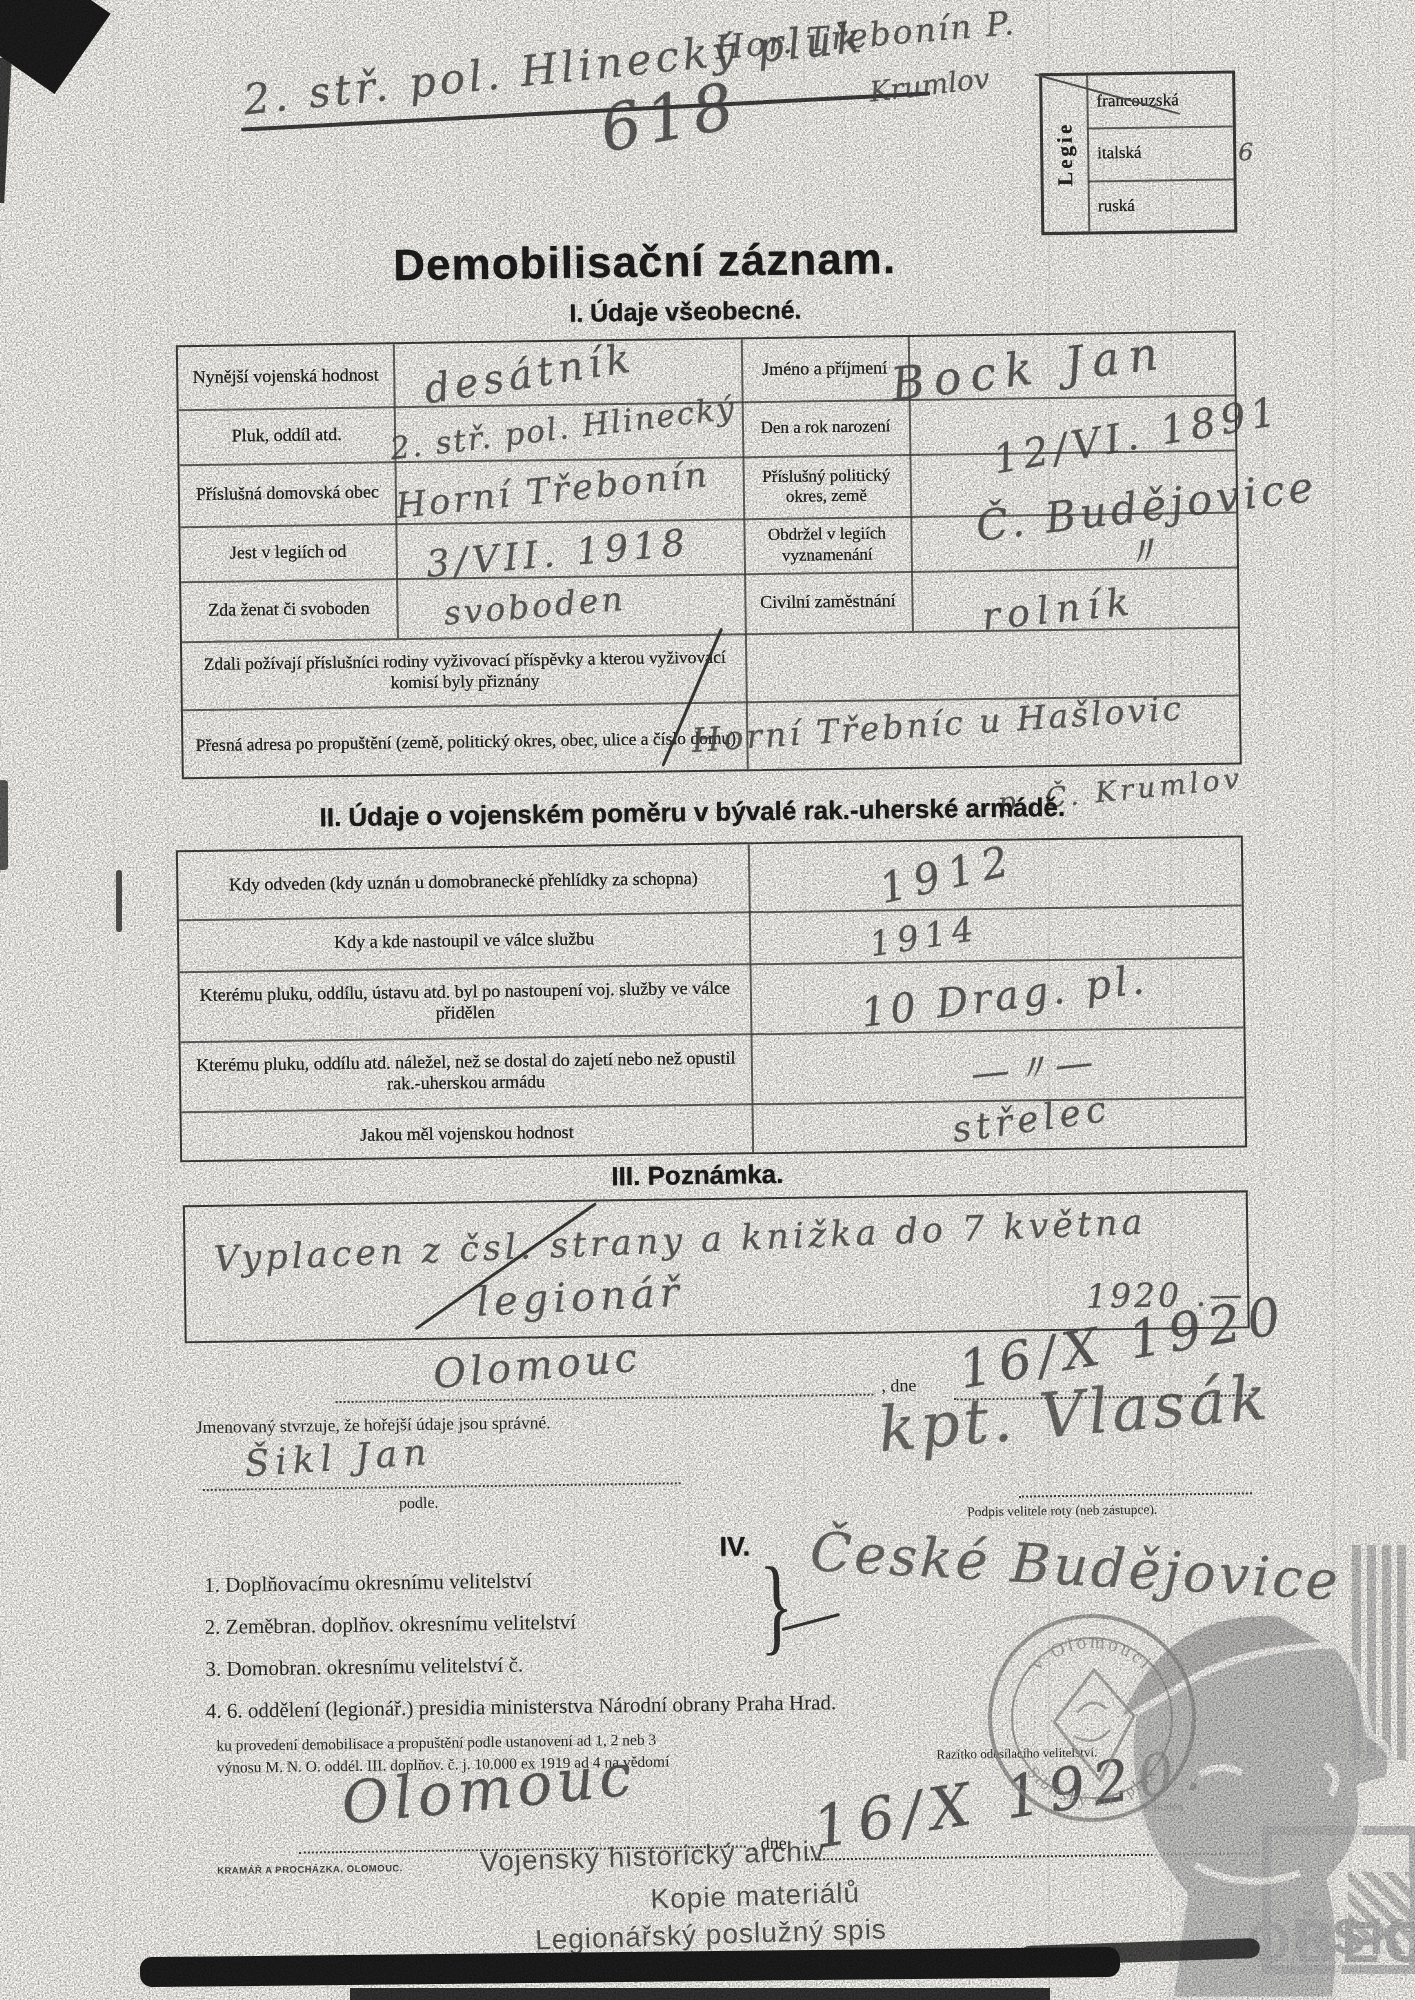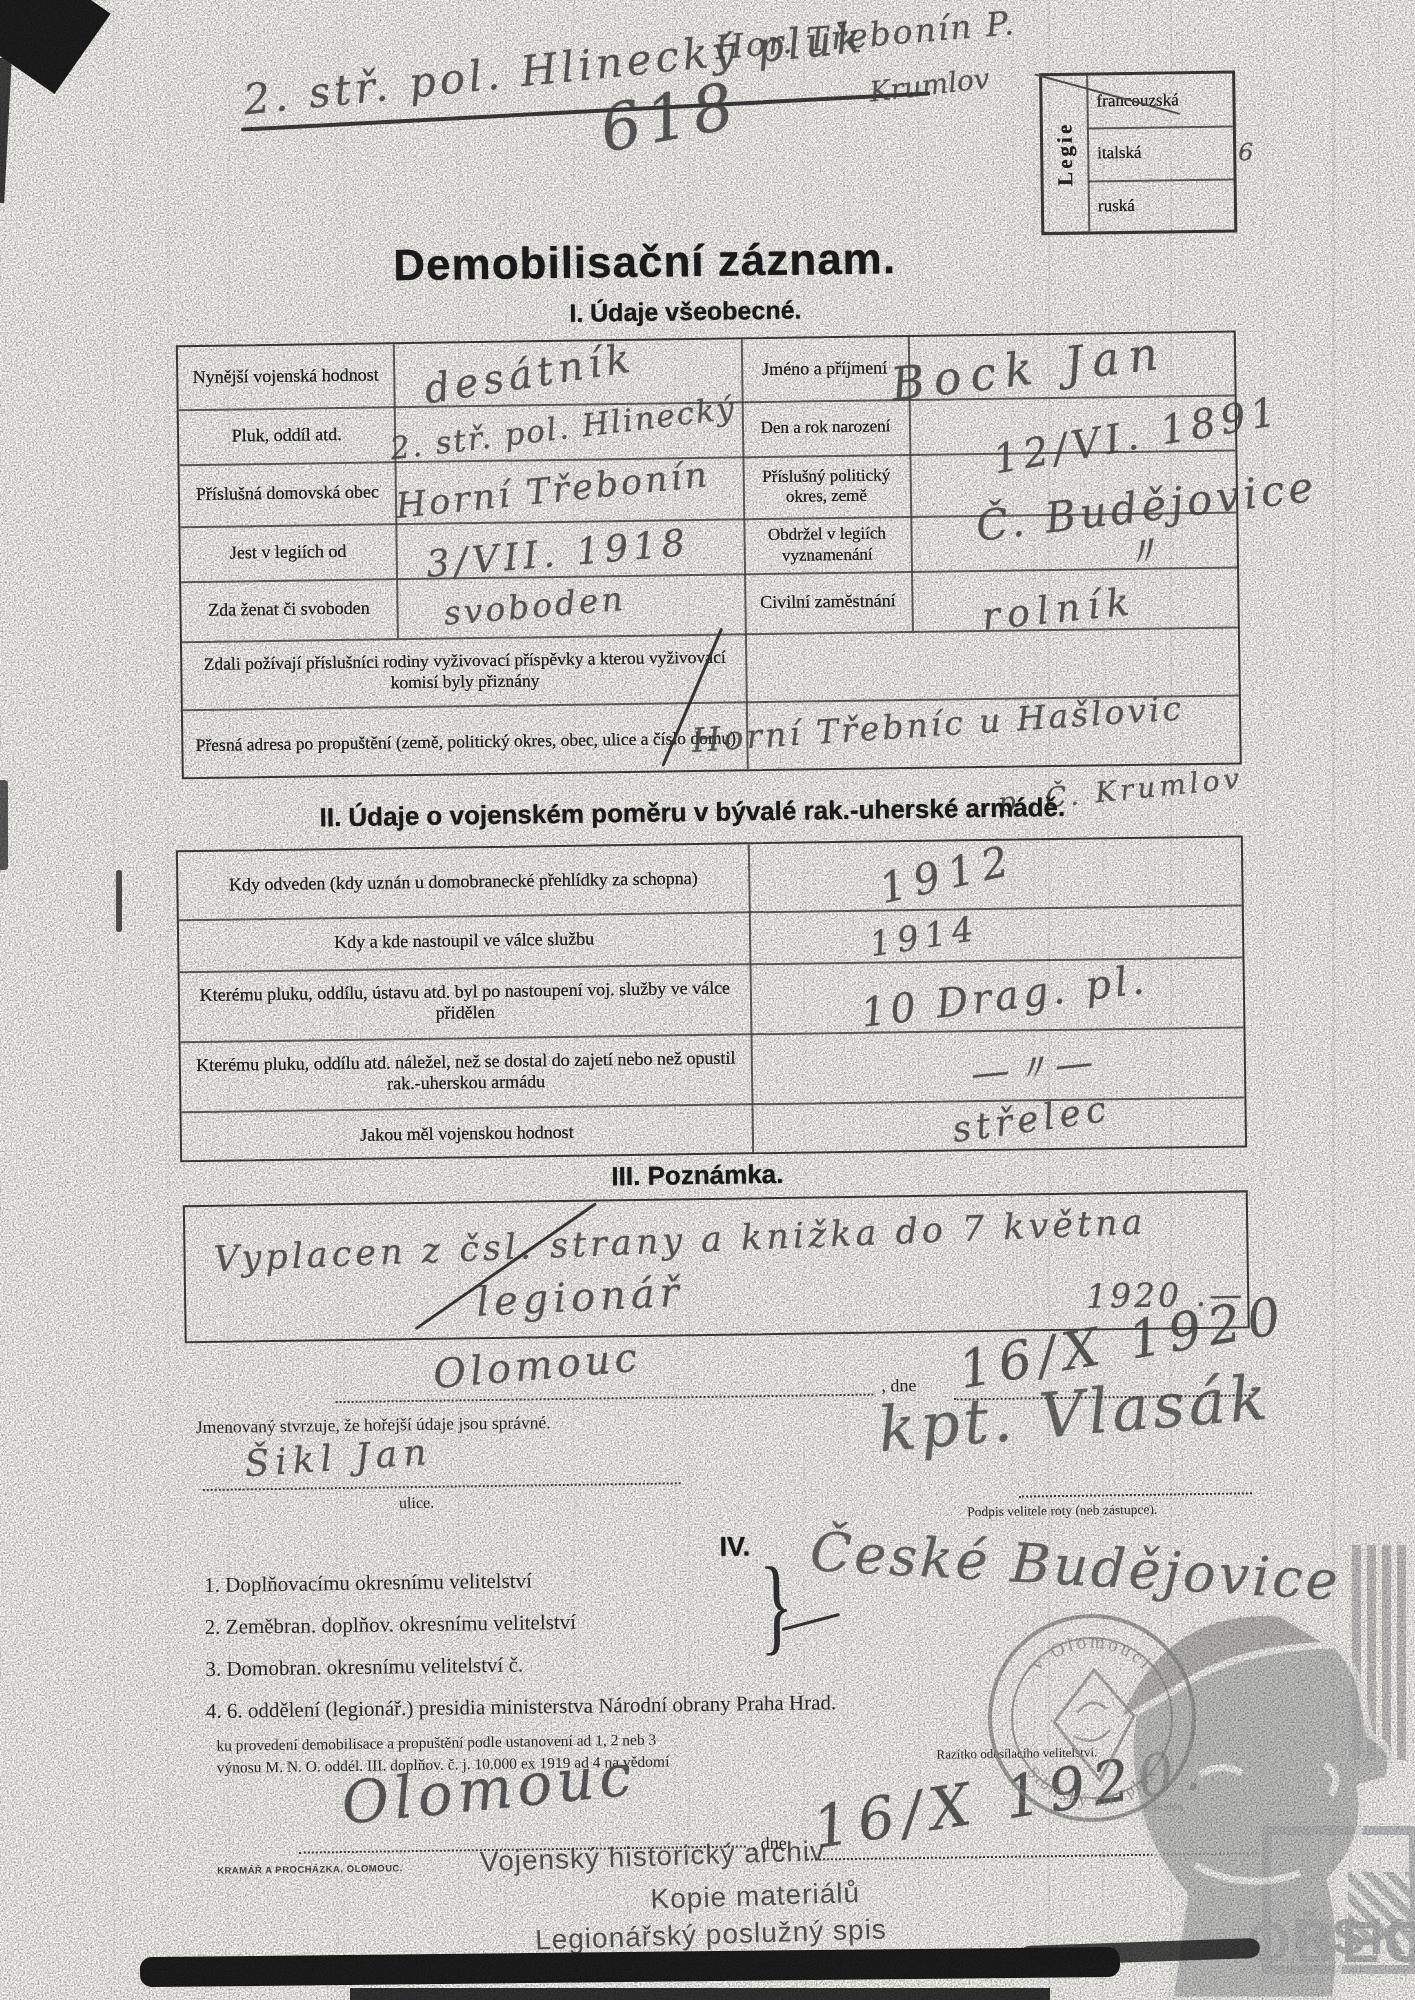--- a/index.html
+++ b/index.html
@@ -136,21 +136,21 @@
 
     <span class="hw" style="left:428px;top:1340px;font-size:40px;transform:rotate(-4deg);letter-spacing:4px;">Olomouc</span>
     <div class="dotted" style="left:330px;top:1396px;width:538px;"></div>
     <span class="printed" style="left:876px;top:1378px;">, dne</span>
     <span class="hw" style="left:952px;top:1318px;font-size:52px;transform:rotate(-9deg);letter-spacing:7px;">16/X 1920</span>
     <div class="dotted" style="left:948px;top:1402px;width:297px;"></div>
 
     <span class="printed" style="left:190px;top:1410px;font-size:17.5px;">Jmenovaný stvrzuje, že hořejší údaje jsou správné.</span>
     <span class="hw" style="left:238px;top:1432px;font-size:36px;transform:rotate(-3deg);letter-spacing:6px;">Šikl Jan</span>
     <div class="dotted" style="left:196px;top:1482px;width:478px;"></div>
-    <span class="printed" style="left:392px;top:1490px;font-size:16px;">ulice.</span>
+    <span class="printed" style="left:392px;top:1490px;font-size:16px;">podle.</span>
 
     <span class="hw" style="left:872px;top:1382px;font-size:62px;transform:rotate(-4deg);letter-spacing:4px;opacity:.8;">kpt. Vlasák</span>
     <div class="dotted" style="left:1012px;top:1500px;width:233px;"></div>
     <span class="printed" style="left:960px;top:1508px;font-size:13.5px;">Podpis velitele roty (neb zástupce).</span>
 
     <div class="heading" style="left:712px;top:1532px;font-size:27px;">IV.</div>
     <span class="printed" style="left:196px;top:1566px;font-size:21px;">1. Doplňovacímu okresnímu velitelství</span>
     <span class="printed" style="left:196px;top:1608px;font-size:21px;">2. Zeměbran. doplňov. okresnímu velitelství</span>
     <span class="printed" style="left:196px;top:1650px;font-size:21px;">3. Domobran. okresnímu velitelství č.</span>
     <span class="printed" style="left:196px;top:1692px;font-size:21px;">4. 6. oddělení (legionář.) presidia ministerstva Národní obrany Praha Hrad.</span>

